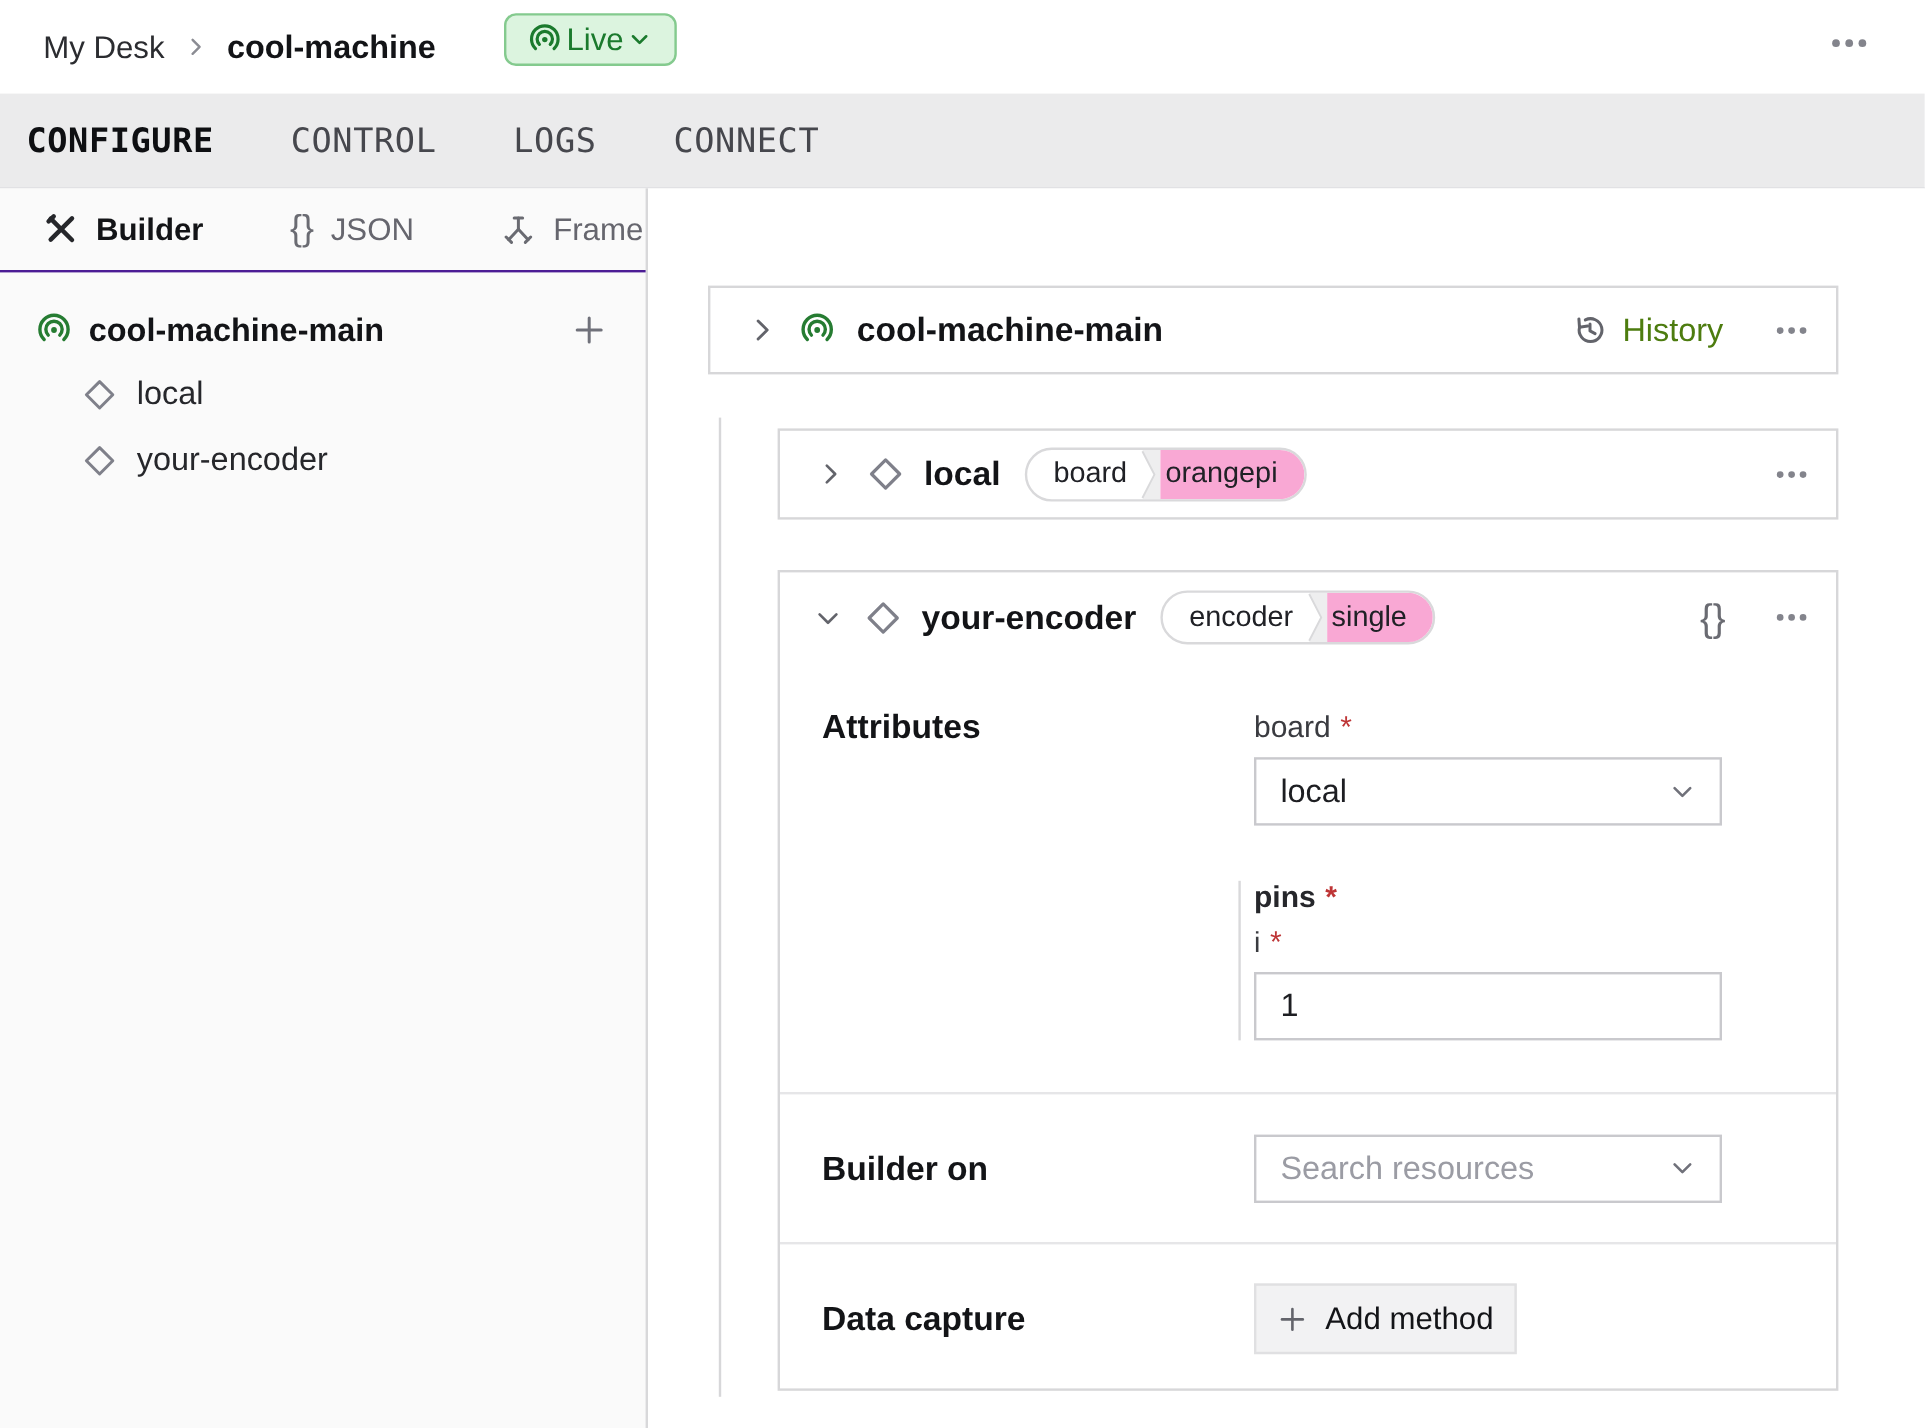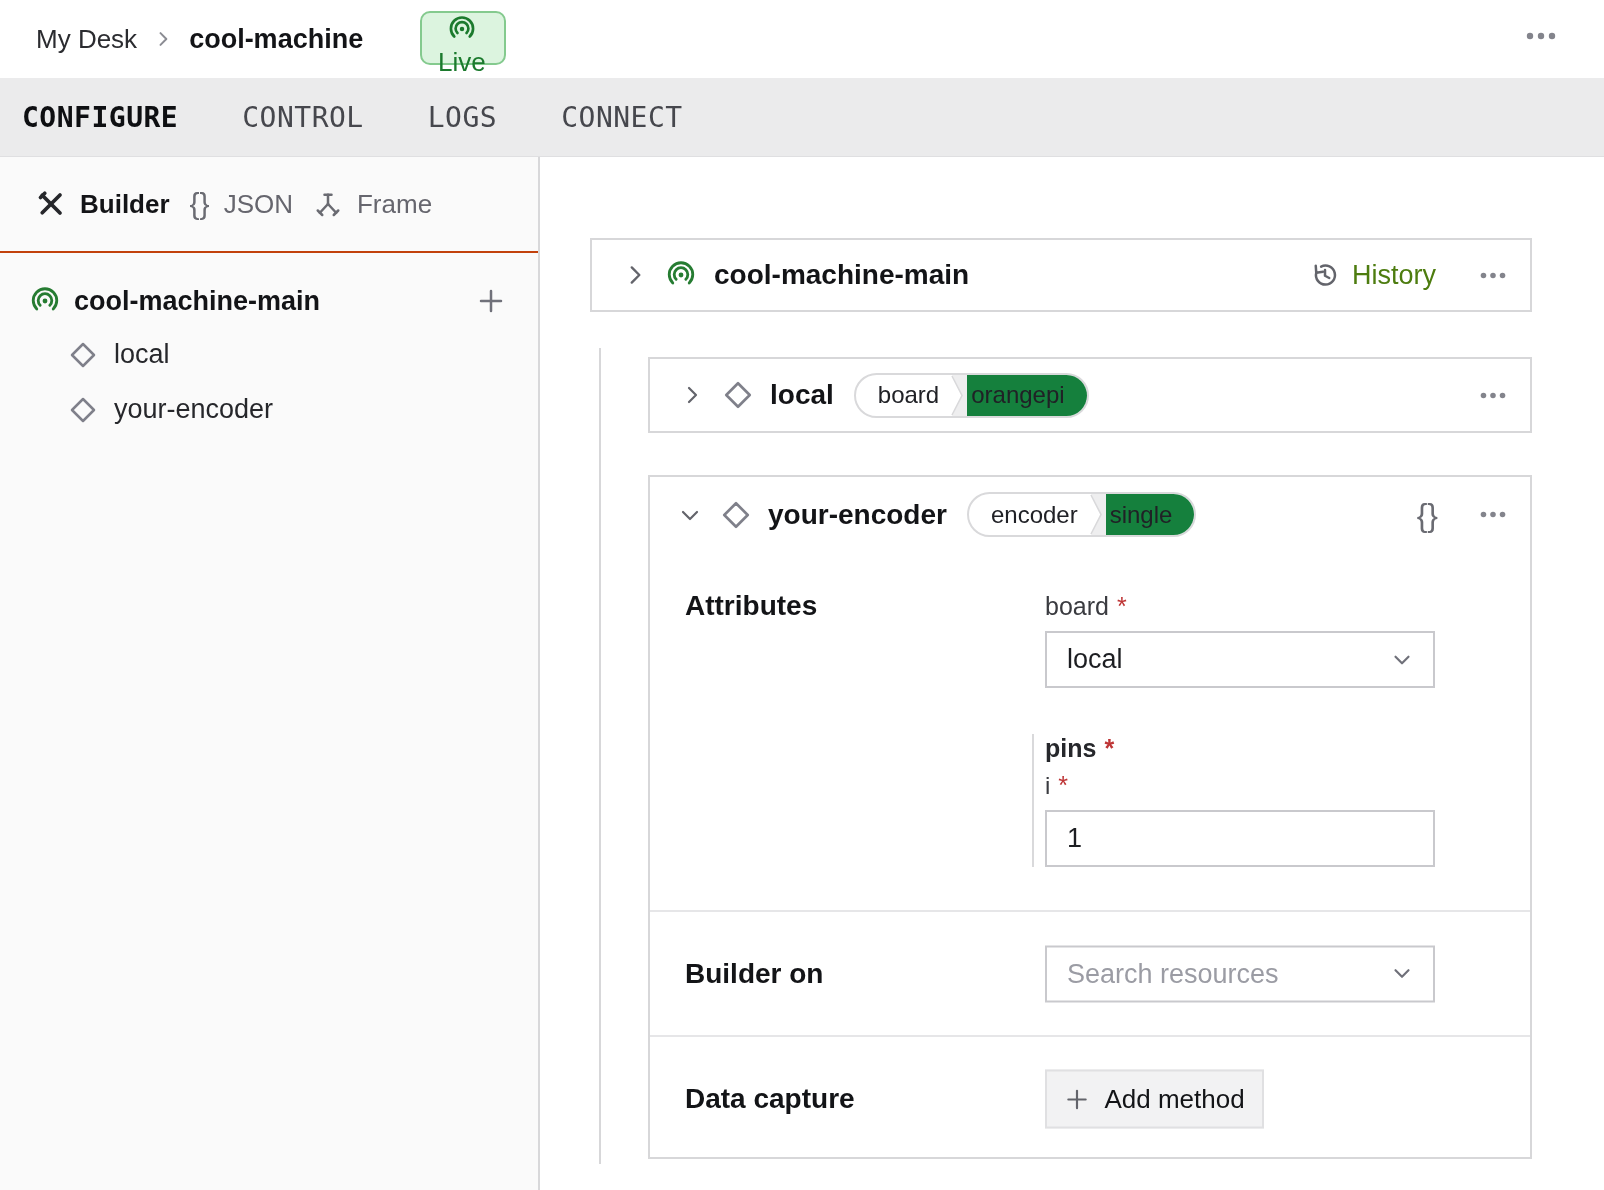--- a/index.html
+++ b/index.html
@@ -12,24 +12,24 @@
     overflow: hidden;
   }
   svg { display:block; }
 
   
   .topbar { position:absolute; left:0; top:0; width:1604px; height:78px; background:#fff; }
   .breadcrumb { position:absolute; left:36px; top:0; height:78px; display:flex; align-items:center; gap:16px; font-size:26px; }
   .crumb-parent { color:#2b2c30; }
   .crumb-current { color:#131417; font-weight:700; font-size:27px; }
   .live-badge {
-    position:absolute; left:420px; top:11px; height:54px; padding:0 18px 0 16px;
+    position:absolute; left:420px; top:11px; height:44px; padding:0 18px 0 16px;
     display:flex; align-items:center; gap:2px;
     background:#dcf4df; border:2px solid #84ca8e; border-radius:10px;
-    font-size:26px; color:#1b7a2d; cursor:pointer;flex-direction:column;
+    font-size:26px; color:#1b7a2d; cursor:pointer;
   }
   .save-btn {
     position:absolute; left:1335px; top:8px; width:158px; height:55px;
     display:flex; align-items:center; justify-content:center; gap:14px;
     background:#f4f4f5; border:2px solid #dbdbdd;
     font-size:27px; color:#131417; cursor:pointer; font-family:"Liberation Sans",sans-serif;
   }
   .save-shortcut { color:#8f9096; font-family:"DejaVu Sans",sans-serif; font-size:26px; }
   .topbar-dots { position:absolute; left:1522px; top:28px; background:none; border:none; cursor:pointer; }
 
@@ -42,22 +42,22 @@
   }
   .nav-tab { color:#46474d; cursor:pointer; }
   .nav-tab.active { color:#0e0f12; font-weight:700; }
 
   
   .sidebar {
     position:absolute; left:0; top:157px; width:540px; height:1033px;
     background:#fafafa; border-right:2px solid #d8d8da;
   }
   .view-tabs {
-    height:96px; display:flex; align-items:center; gap:20px; padding-left:36px;
-    border-bottom:2px solid #c2410c; font-size:26px;
+    height:70px; display:flex; align-items:center; gap:72px; padding-left:36px;
+    border-bottom:2px solid #4c1d95; font-size:26px;
   }
   .view-tab { display:flex; align-items:center; gap:14px; color:#66666e; cursor:pointer; }
   .view-tab.active { color:#131417; font-weight:700; }
   .braces-glyph { font-size:30px; color:#6a6b72; line-height:1; }
   .tree { padding:22px 28px 0 28px; }
   .tree-root { display:flex; align-items:center; height:52px; }
   .tree-root-label { margin-left:12px; font-size:27px; font-weight:700; color:#131417; }
   .tree-add { margin-left:auto; background:none; border:none; cursor:pointer; padding:2px; }
   .tree-children { padding-left:40px; }
   .tree-child { display:flex; align-items:center; gap:16px; height:55px; font-size:27px; color:#26272b; cursor:pointer; }
@@ -73,21 +73,21 @@
 
   .card-machine { left:50px; top:81px; width:942px; height:74px; }
   .card-local   { left:108px; top:200px; width:884px; height:76px; }
   .card-encoder { left:108px; top:318px; width:884px; height:684px; }
 
   .panel-header { display:flex; align-items:center; height:75px; padding:0 20px 0 24px; }
 
   
   .pill { display:flex; align-items:stretch; height:45px; border:2px solid #d9d9db; border-radius:23px; overflow:hidden; margin-left:20px; background:#fff; }
   .pill-left { display:flex; align-items:center; padding:0 8px 0 22px; font-size:24px; color:#202126; }
-  .pill-right { display:flex; align-items:center; padding:0 22px 0 4px; font-size:24px; color:#202126; background:#15803d; }
+  .pill-right { display:flex; align-items:center; padding:0 22px 0 4px; font-size:24px; color:#202126; background:#f9a8d4; }
 
   
   .section { position:relative; }
   .section-attrs { height:358px; }
   .section-depends { height:125px; border-top:2px solid #e6e6e8; }
   .section-capture { height:126px; border-top:2px solid #e6e6e8; }
   .section-label { position:absolute; left:35px; font-size:28px; font-weight:700; color:#131417; }
   .section-attrs .section-label { top:38px; }
   .section-depends .section-label, .section-capture .section-label { top:50%; transform:translateY(-50%); }
   .fields { position:absolute; left:395px; width:390px; top:40px; }

